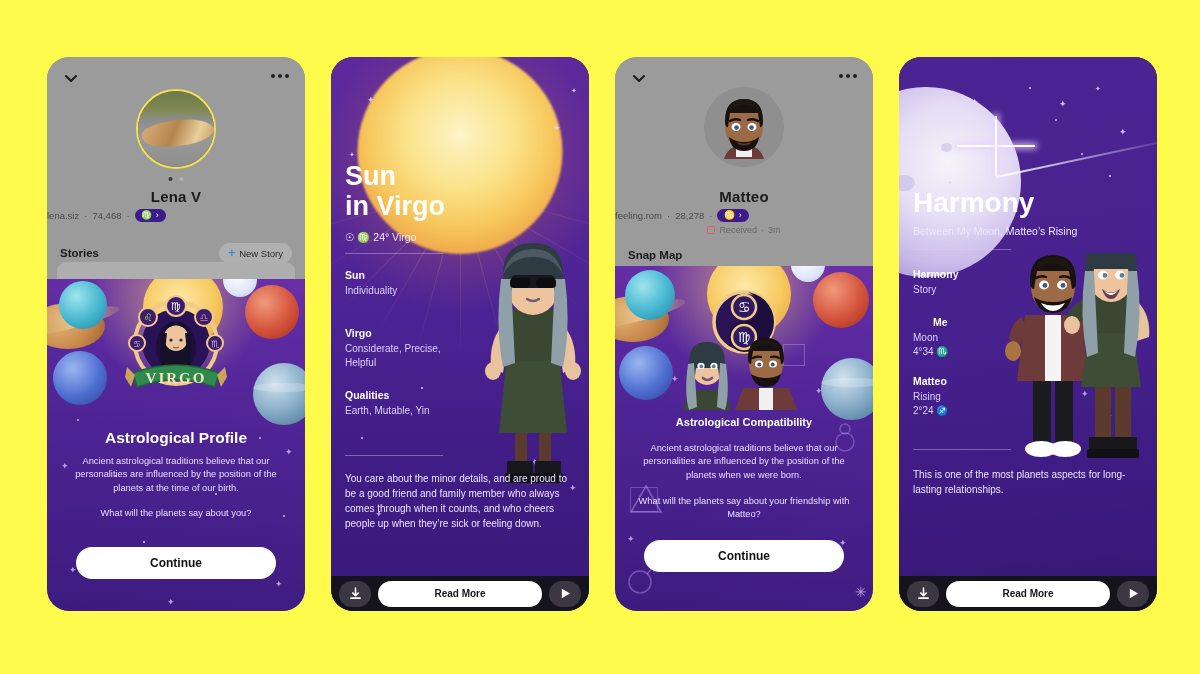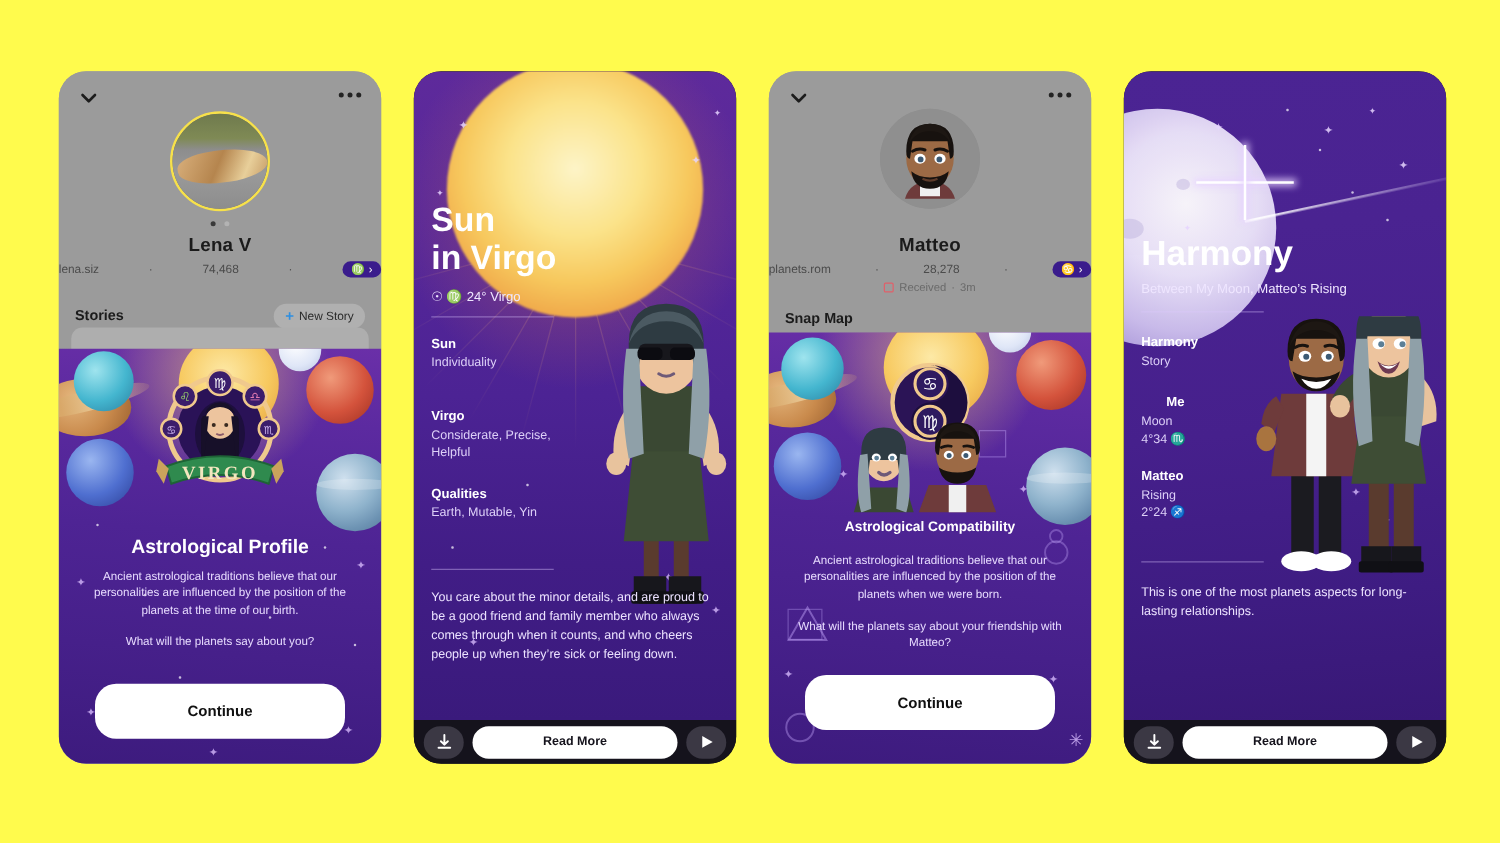--- a/index.html
+++ b/index.html
@@ -52,21 +52,21 @@
     width:80px; height:80px; border-radius:50%; background:#8f8f8f; overflow:hidden; }
 
   .pager { position:absolute; left:50%; top:120px; transform:translateX(-50%);
     display:flex; gap:7px; }
   .pager i { width:4px; height:4px; border-radius:50%; background:#3a3a3a; display:block; }
   .pager i.off { background:#b3b3b3; }
 
   .pf-name { position:absolute; left:0; right:0; top:131px; text-align:center;
     font-size:15px; font-weight:700; color:#1b1b1b; letter-spacing:.2px; }
   .pf-meta { position:absolute; left:0; right:0; top:152px; text-align:center;
-    font-size:9.5px; color:#4b4b4b; display:flex; justify-content:space-between;
+    font-size:9.5px; color:#4b4b4b; display:flex; justify-content:flex-start;
     align-items:center; gap:5px; }
   .zbadge { background:#3a1c8c; color:#fff; border-radius:9px; padding:2px 7px;
     font-size:9px; display:inline-flex; align-items:center; gap:3px; line-height:1; }
   .pf-recv { position:absolute; left:0; right:0; top:168px; text-align:center;
     font-size:9px; color:#6a6a6a; display:flex; justify-content:center; align-items:center; gap:4px; }
   .recv-sq { width:8px; height:8px; border:1.4px solid #e0606a; border-radius:1.5px; display:inline-block; }
 
   .section-row { position:absolute; left:0; right:0; top:186px;
     display:flex; align-items:center; justify-content:space-between; padding:0 13px; }
   .section-title { font-size:11.5px; font-weight:700; color:#1b1b1b; }
@@ -99,21 +99,21 @@
 
   .emblem { position:absolute; left:50%; transform:translateX(-50%); }
 
   .ac-title { position:absolute; left:0; right:0; text-align:center;
     color:#fff; font-weight:700; }
   .ac-body { position:absolute; left:18px; right:18px; text-align:center;
     color:#e8dcff; font-size:9.3px; line-height:1.45; }
   .ac-q { position:absolute; left:18px; right:18px; text-align:center;
     color:#e8dcff; font-size:9.3px; line-height:1.45; }
   .cta {
-    position:absolute; left:29px; right:29px; height:44px; background:#fff;
+    position:absolute; left:29px; right:29px; height:32px; background:#fff;
     border-radius:17px; display:flex; align-items:center; justify-content:center;
     color:#111; font-size:12px; font-weight:700;
   }
 
   
   .dark-screen { position:absolute; inset:0; overflow:hidden; }
   .d-body { position:absolute; left:0; right:0; top:0; bottom:35px; overflow:hidden; }
 
   .sun-bg {
     position:absolute; inset:0;
@@ -410,21 +410,21 @@
           <circle cx="47.5" cy="40.5" r="2.3" fill="#3c5a74"></circle>
           <path d="M26 34q5-3 10-1M54 34q-5-3-10-1" stroke="#17120f" stroke-width="2.4" fill="none" stroke-linecap="round"></path>
           <path d="M25 50q2 14 15 14t15-14q-6 5-15 5t-15-5z" fill="#17120f"></path>
           <path d="M34 56q6 3 12 0" stroke="#5d3b2a" stroke-width="1.6" fill="none"></path>
         </svg>
       </div>
 
       <div class="pf-name">Matteo</div>
 
       <div class="pf-meta">
-        <span>planets.rom</span>
+        <span>feeling.rom</span>
         <span>·</span>
         <span>28,278</span>
         <span>·</span>
         <span class="zbadge">
           <span>♋</span>
           <span>›</span>
         </span>
       </div>
 
       <div class="pf-recv">

